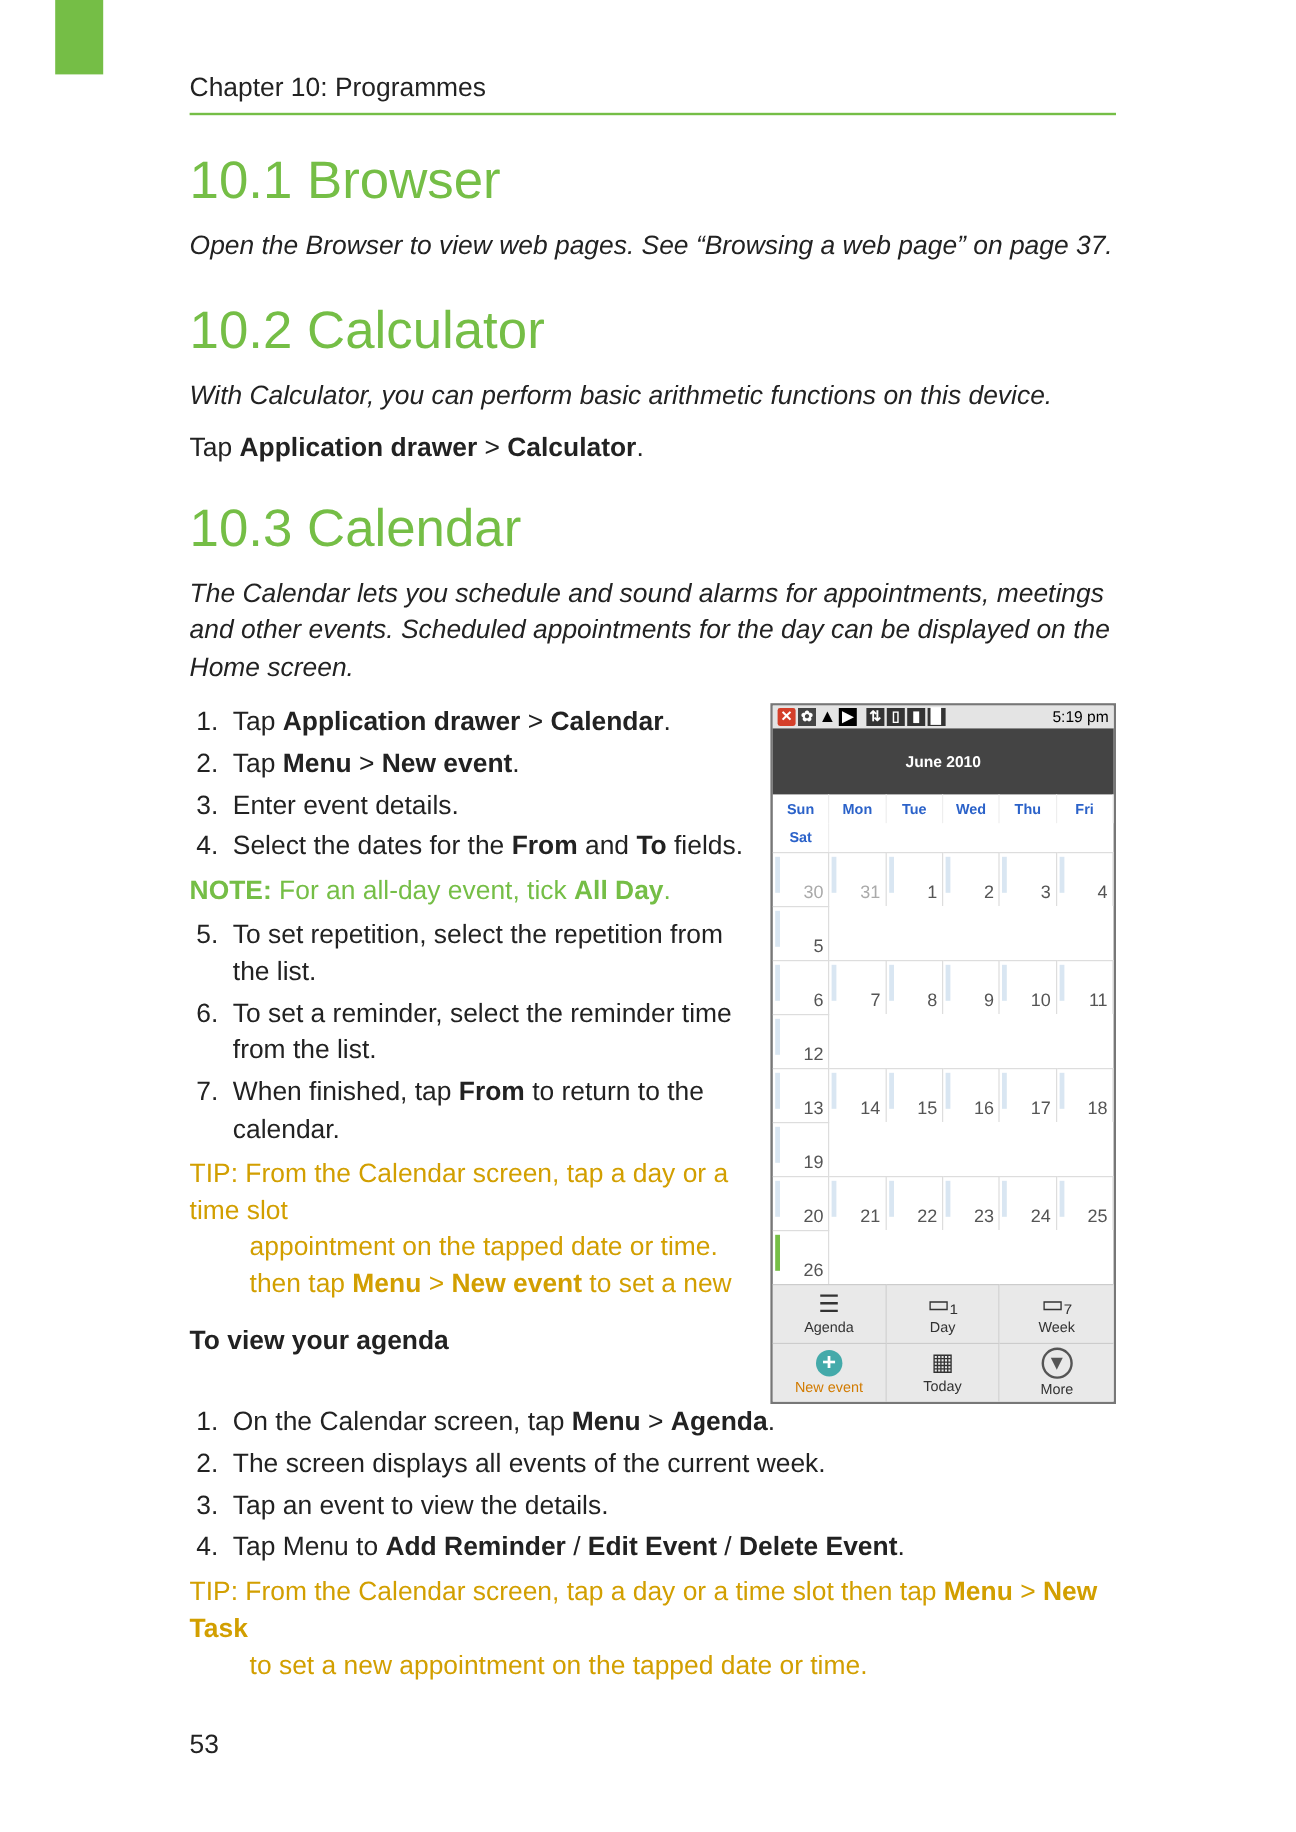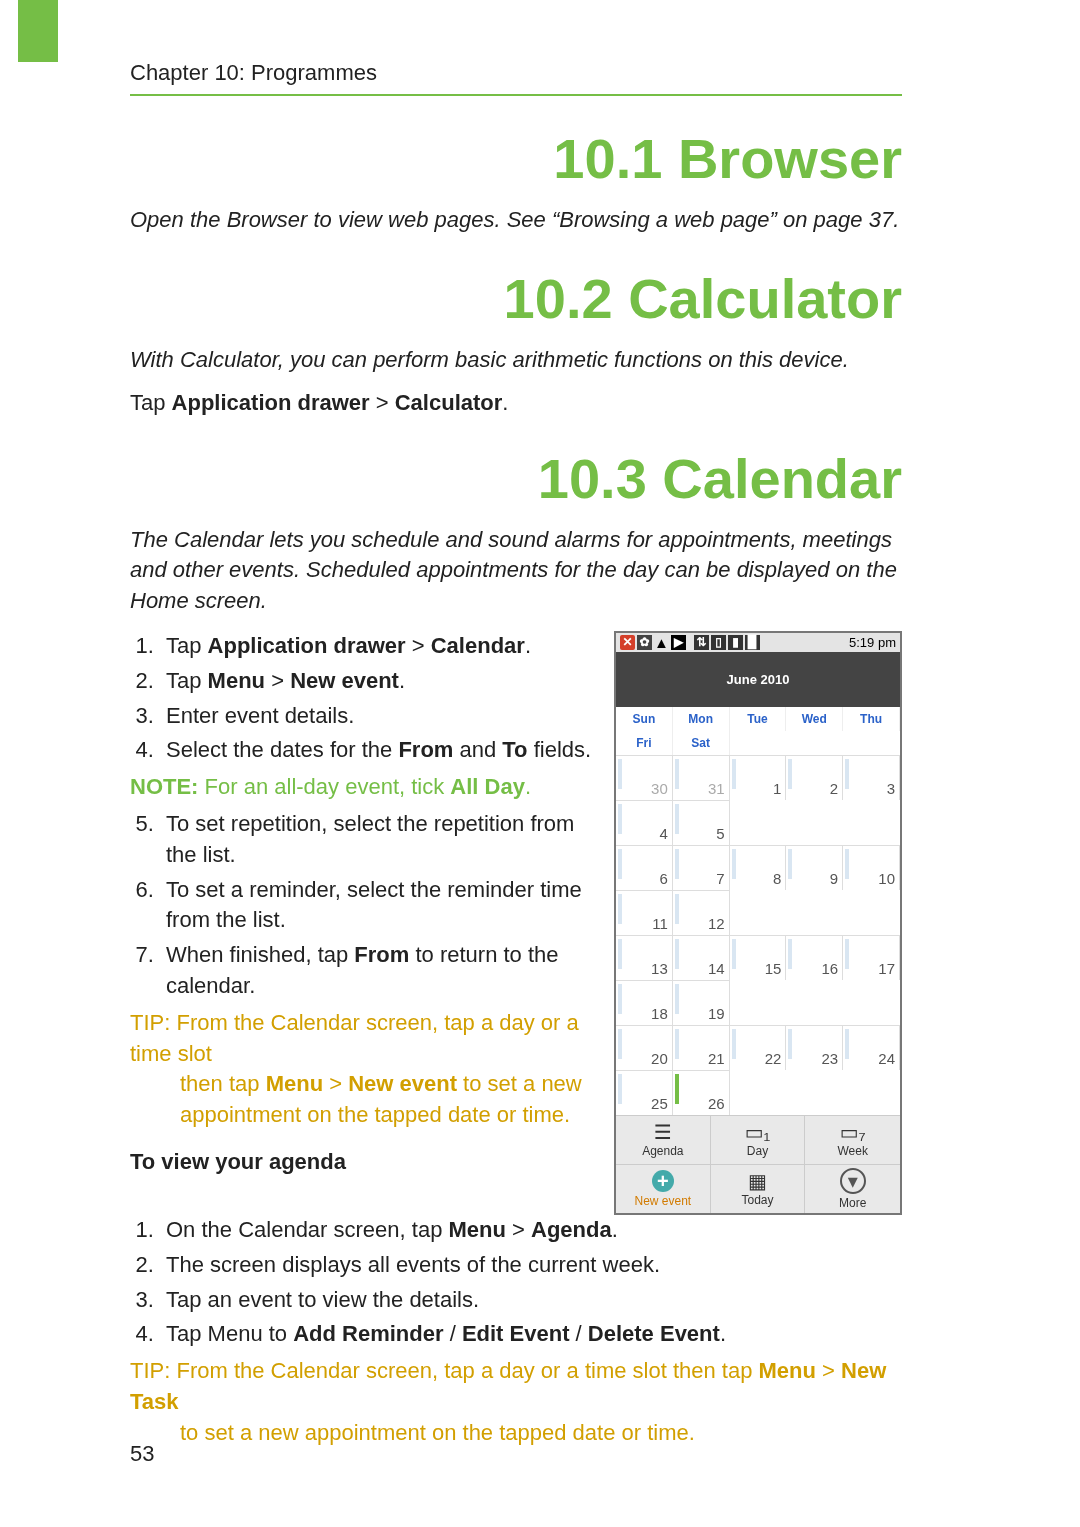--- a/index.html
+++ b/index.html
@@ -6,42 +6,42 @@
     margin:0; padding:0;
     font-family: Arial, Helvetica, sans-serif;
     color:#222;
     background:#fff;
   }
   .page {
     width:992px; height:1527px;
     position:relative;
     box-sizing:border-box;
     padding:60px 90px 60px 130px;
+    margin-left:28px;
   }
   .tab {
     position:absolute;
     top:0; left:18px;
     width:40px; height:62px;
     background:#75be46;
   }
   .chapter-line {
     font-size:22px;
     color:#222;
     padding-bottom:8px;
   }
   .rule {
     border:0; border-top:2px solid #75be46;
     margin:0 0 28px 0;
   }
   h1.sec {
     color:#75be46;
-    font-size:56px;
-    font-weight:bold;
+    font-size:44px;
+    font-weight:normal;
     margin:30px 0 14px 0;
-    text-align:right;
   }
   p.body {
     font-size:22px;
     line-height:1.4;
     margin:0 0 14px 0;
     font-style:italic;
   }
   p.instr {
     font-size:22px;
     margin:0 0 20px 0;
@@ -104,21 +104,21 @@
   .clock { margin-left:auto; font-weight:normal; font-size:13px; }
   .monthbar {
     background:#444; color:#fff;
     text-align:center;
     font-weight:bold;
     font-size:13px;
     padding:20px 0;
   }
   .dayhead, .weekrow {
     display:grid;
-    grid-template-columns:repeat(5,1fr);
+    grid-template-columns:repeat(6,1fr);
   }
   .dayhead div {
     color:#2b62c9;
     font-weight:bold;
     font-size:12px;
     text-align:center;
     padding:5px 0;
     border-right:1px solid #eee;
   }
   .weekrow { }
@@ -194,22 +194,22 @@
       <p class="note">
         <span class="lead">NOTE:</span><span style="color:#75be46"> For an all-day event, tick </span><span class="bold" style="color:#75be46">All Day</span><span style="color:#75be46">.</span>
       </p>
       <ol class="steps" start="5">
         <li><span>To set repetition, select the repetition from the list.</span></li>
         <li><span>To set a reminder, select the reminder time from the list.</span></li>
         <li><span>When finished, tap </span><span class="bold">From</span><span> to return to the calendar.</span></li>
       </ol>
       <p class="tip">
         <span class="lead">TIP:</span><span style="color:#d29f00"> From the Calendar screen, tap a day or a time slot</span>
+        <span class="tip-body" style="color:#d29f00">appointment on the tapped date or time.</span>
         <span class="tip-body" style="color:#d29f00"><span>then tap </span><span class="bold">Menu</span><span> &gt; </span><span class="bold">New event</span><span> to set a new</span></span>
-        <span class="tip-body" style="color:#d29f00">appointment on the tapped date or time.</span>
       </p>
 
       <div class="sub">To view your agenda</div>
     </div>
 
     <div class="rightcol">
       <div class="phone">
         <div class="statusbar">
           <div class="sicon red">✕</div>
           <div class="sicon gear">✿</div>

